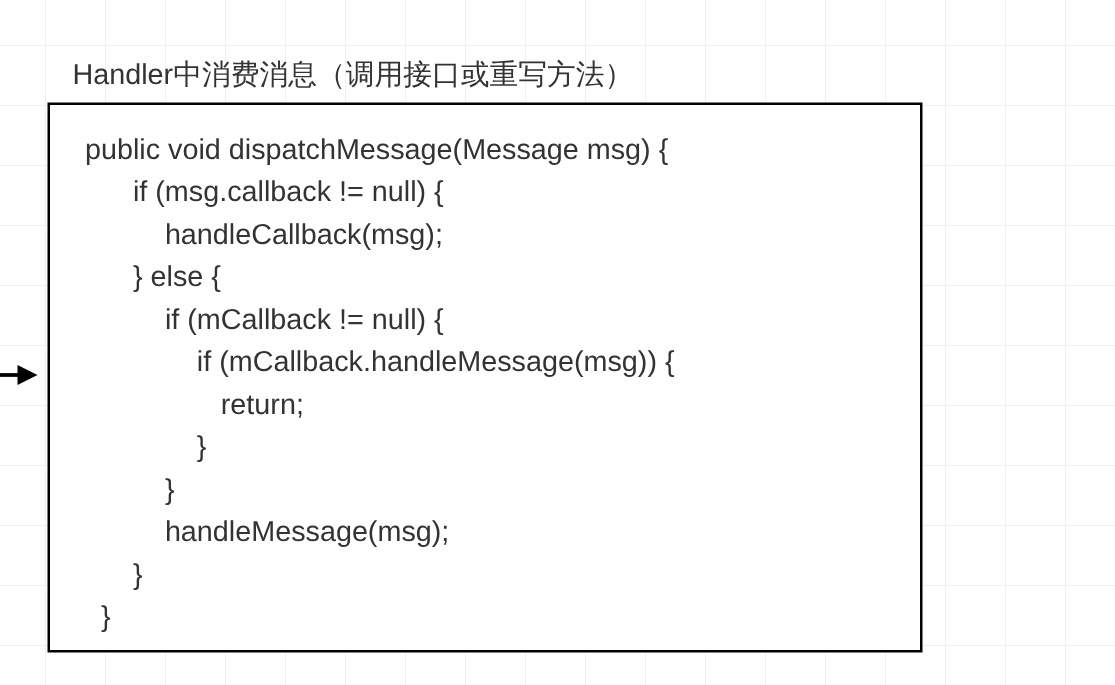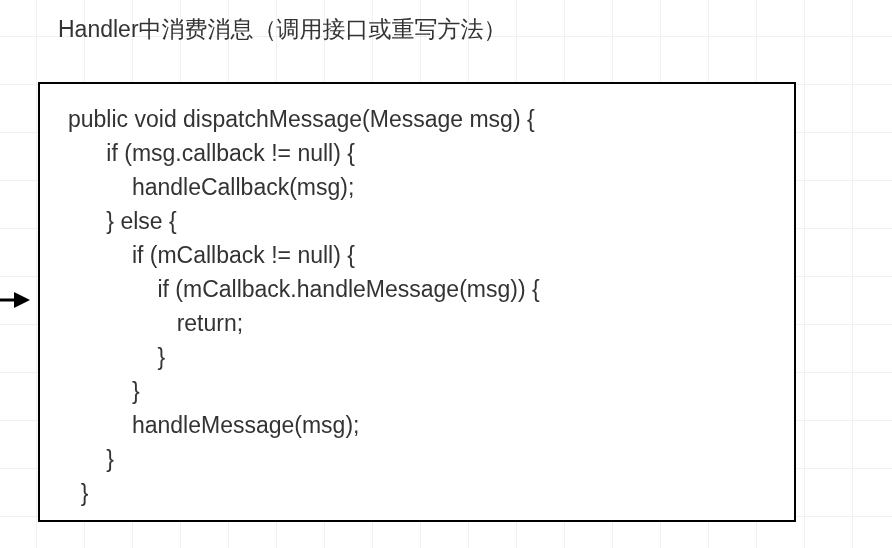--- a/index.html
+++ b/index.html
@@ -14,31 +14,31 @@
       background-image: 
         linear-gradient(to right, #f0f0f0 1px, transparent 1px),
         linear-gradient(to bottom, #f0f0f0 1px, transparent 1px);
       background-size: 48px 48px;
       background-position: -12px -12px;
       position: relative;
       font-family: "Microsoft YaHei", "Segoe UI", Arial, sans-serif;
     }
     .title {
       position: absolute;
-      top: 14px;
+      top: 44px;
       left: 58px;
       font-size: 23px;
       color: #333333;
       font-weight: 400;
     }
     .code-box {
       position: absolute;
       top: 82px;
       left: 38px;
-      width: 758px;
+      width: 700px;
       height: 440px;
       border: 2.5px solid #000000;
       background-color: #ffffff;
       padding: 18px 28px;
     }
     .code-content {
       font-family: "Segoe UI", "Microsoft YaHei", Arial, sans-serif;
       font-size: 23px;
       line-height: 1.48;
       color: #333333;

